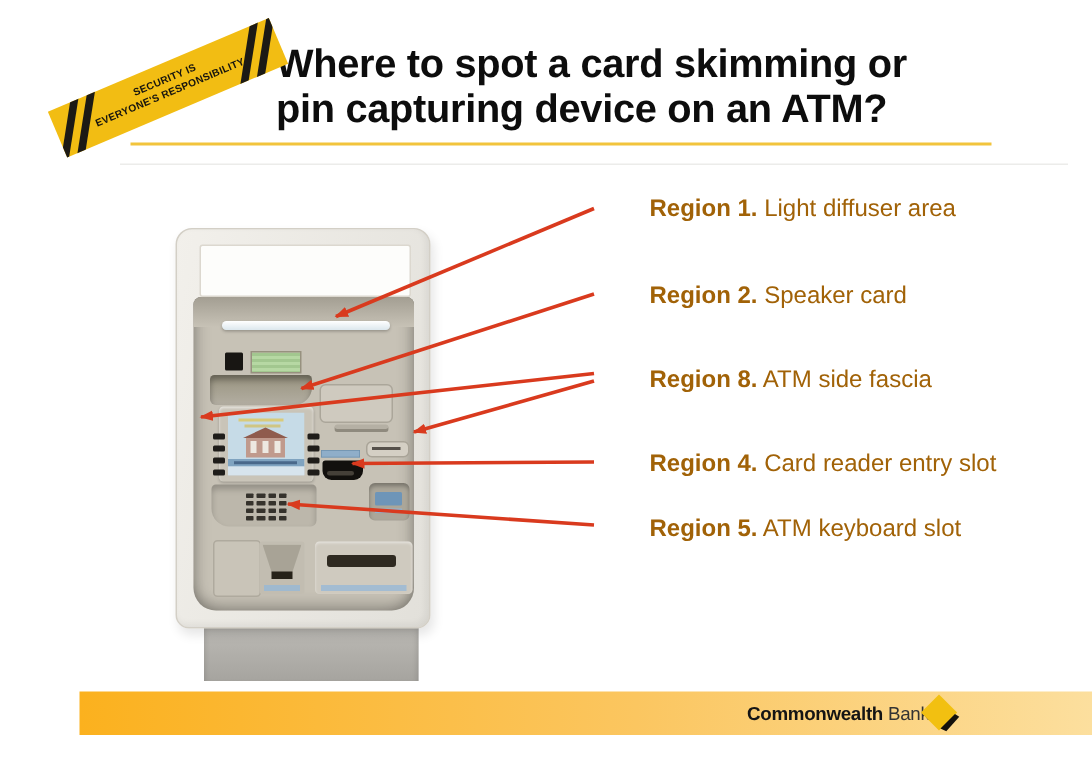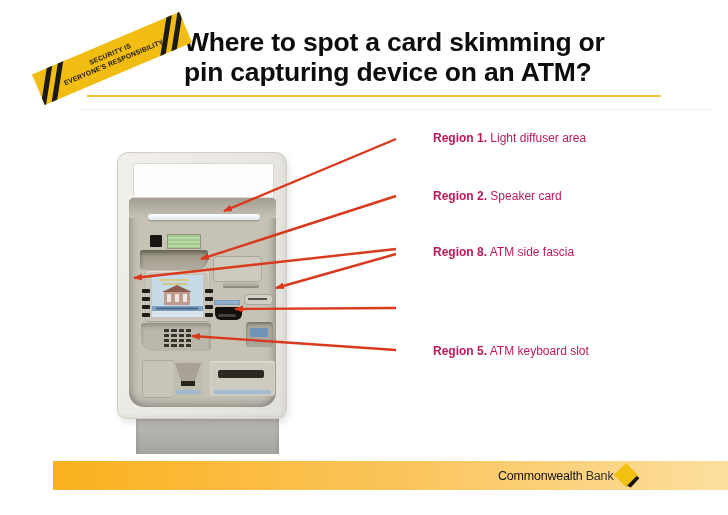--- a/index.html
+++ b/index.html
@@ -77,29 +77,29 @@
              box-shadow:inset 0 1px 2px rgba(255,255,255,.5);}
   .dispenser .dslot{left:8px;top:9px;width:46px;height:8px;background:#2F2A21;border-radius:2px;}
   .dispenser .dstrip{left:4px;top:29px;width:57px;height:4px;background:#A3BCD2;}
   .pedestal{position:absolute;left:136px;top:416px;width:143px;height:38px;
             background:linear-gradient(#BDBBB6,#A6A49F);box-shadow:inset 0 3px 4px rgba(0,0,0,.18);z-index:1;}
 
   
   .arrows{position:absolute;left:0;top:0;width:728px;height:515px;z-index:5;pointer-events:none;}
 
   
-  .region-label{position:absolute;left:401px;font-size:12px;color:#be185d;white-space:nowrap;z-index:6;padding-left:32px;}
+  .region-label{position:absolute;left:401px;font-size:16px;color:#a16207;white-space:nowrap;z-index:6;padding-left:32px;}
   .region-label b{font-weight:bold;}
 
   
   .footer{position:absolute;left:53px;top:461px;width:675px;height:29px;
           background:linear-gradient(to right,#FBB11E 0%,#FBC660 55%,#FCDF9E 100%);z-index:4;}
   .brand{position:absolute;left:445px;top:50%;transform:translateY(-50%);font-size:12.5px;
          color:#1a1a1a;white-space:nowrap;letter-spacing:-0.2px;}
-  .brand .bw-bold{font-weight:normal;color:#141414;}
+  .brand .bw-bold{font-weight:bold;color:#141414;}
   .brand .bw-reg{font-weight:normal;color:#333;}
   .diamond{position:absolute;left:560px;top:1px;width:27px;height:27px;}
 </style>
 </head>
 <body>
 
 <div class="slide">
 
   <div class="banner">
     <div class="bstripe bs1"></div>
@@ -204,20 +204,21 @@
     <line x1="396" y1="196" x2="201" y2="259" stroke="#D93A1E" stroke-width="2.4" marker-end="url(#ah)"></line>
     <line x1="396" y1="249" x2="134" y2="278" stroke="#D93A1E" stroke-width="2.4" marker-end="url(#ah)"></line>
     <line x1="396" y1="254" x2="276" y2="288" stroke="#D93A1E" stroke-width="2.4" marker-end="url(#ah)"></line>
     <line x1="396" y1="308" x2="235" y2="309" stroke="#D93A1E" stroke-width="2.4" marker-end="url(#ah)"></line>
     <line x1="396" y1="350" x2="192" y2="336" stroke="#D93A1E" stroke-width="2.4" marker-end="url(#ah)"></line>
   </svg>
 
   <div class="region-label" style="top:131px"><b>Region 1.</b><span> Light diffuser area</span></div>
   <div class="region-label" style="top:189px"><b>Region 2.</b><span> Speaker card</span></div>
   <div class="region-label" style="top:245px"><b>Region 8.</b><span> ATM side fascia</span></div>
+  <div class="region-label" style="top:301px"><b>Region 4.</b><span> Card reader entry slot</span></div>
   <div class="region-label" style="top:344px"><b>Region 5.</b><span> ATM keyboard slot</span></div>
 
   <div class="footer">
     <div class="brand"><span class="bw-bold">Commonwealth</span> <span class="bw-reg">Bank</span></div>
     <svg class="diamond" viewBox="0 0 28 28">
       <polygon points="13.5,1 26,13.5 13.5,26 1,13.5" fill="#F2C011"></polygon>
       <polygon points="24.5,14.5 14.5,24.5 18.5,26.5 27.5,16.5" fill="#14110B"></polygon>
     </svg>
   </div>
 

